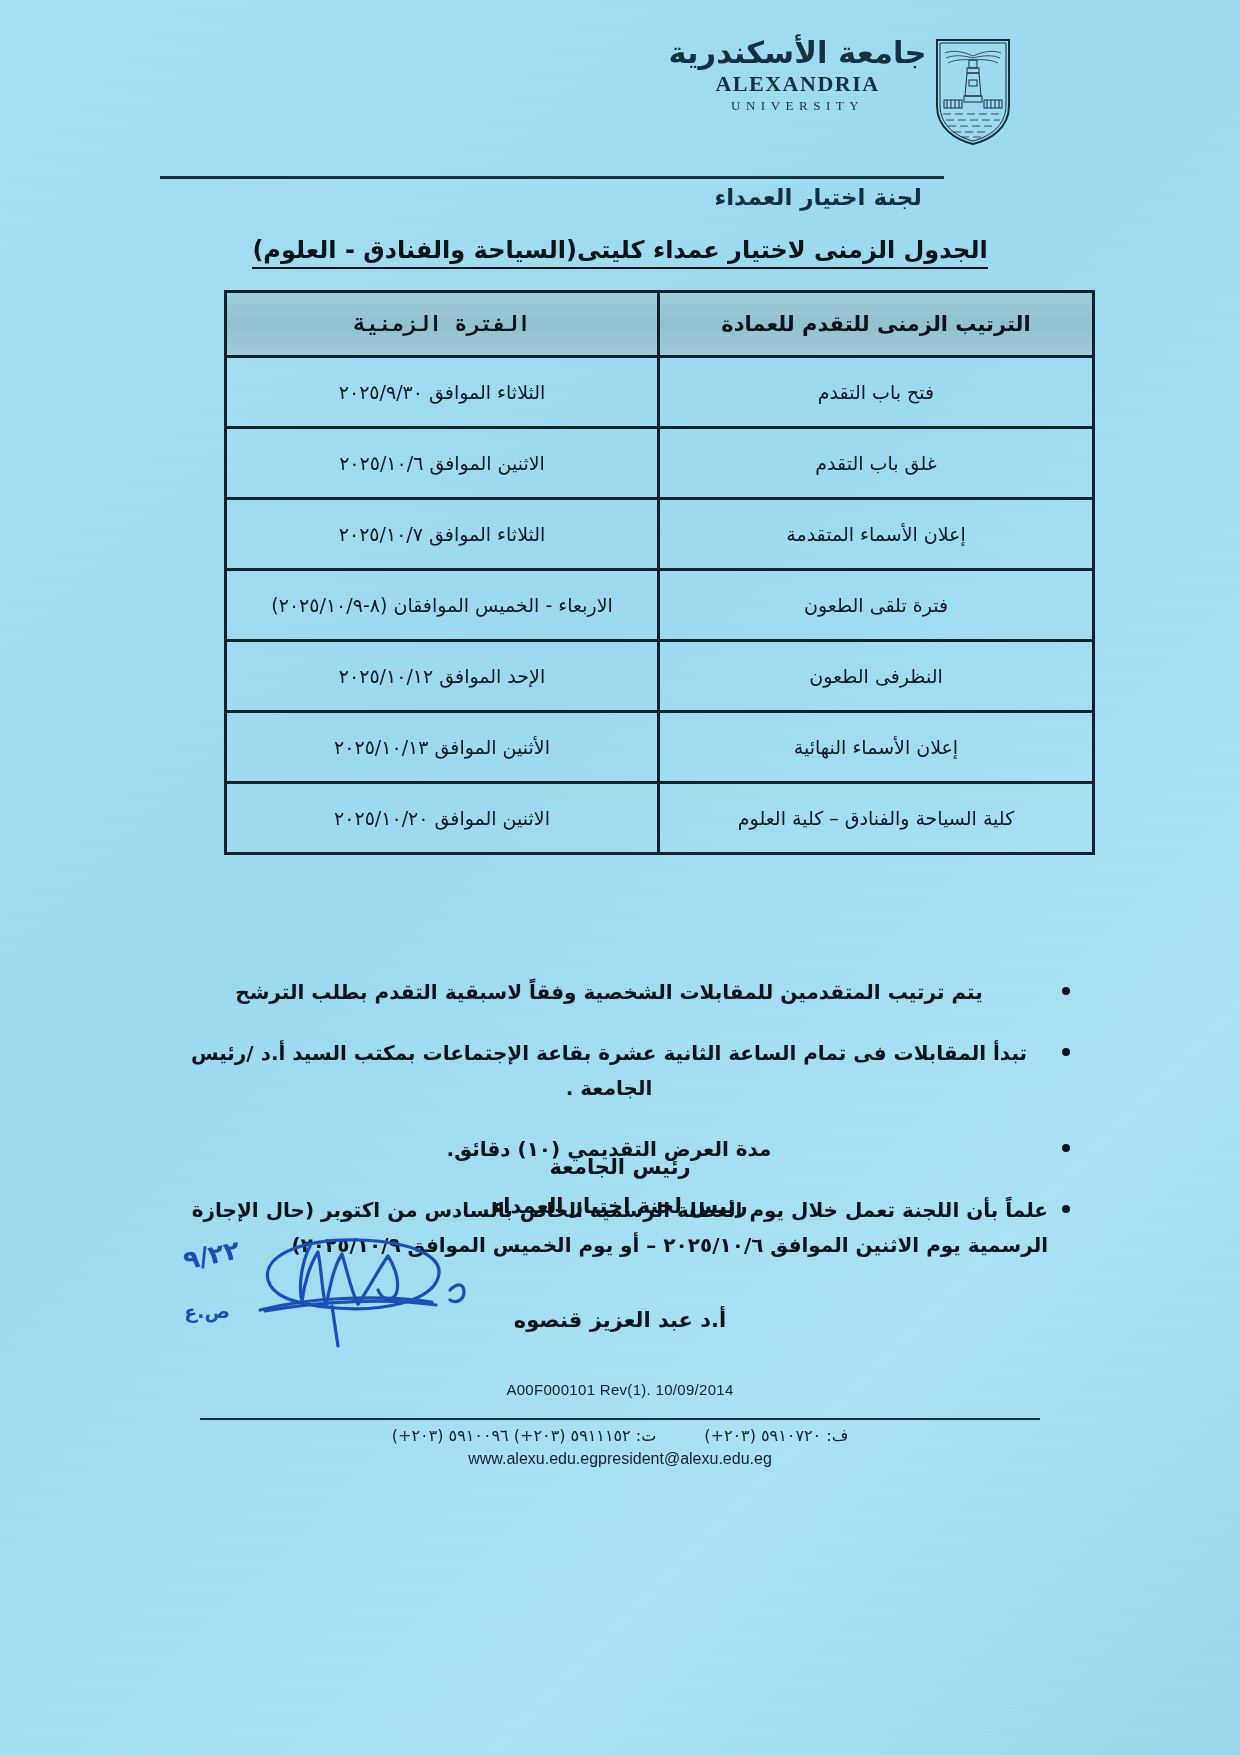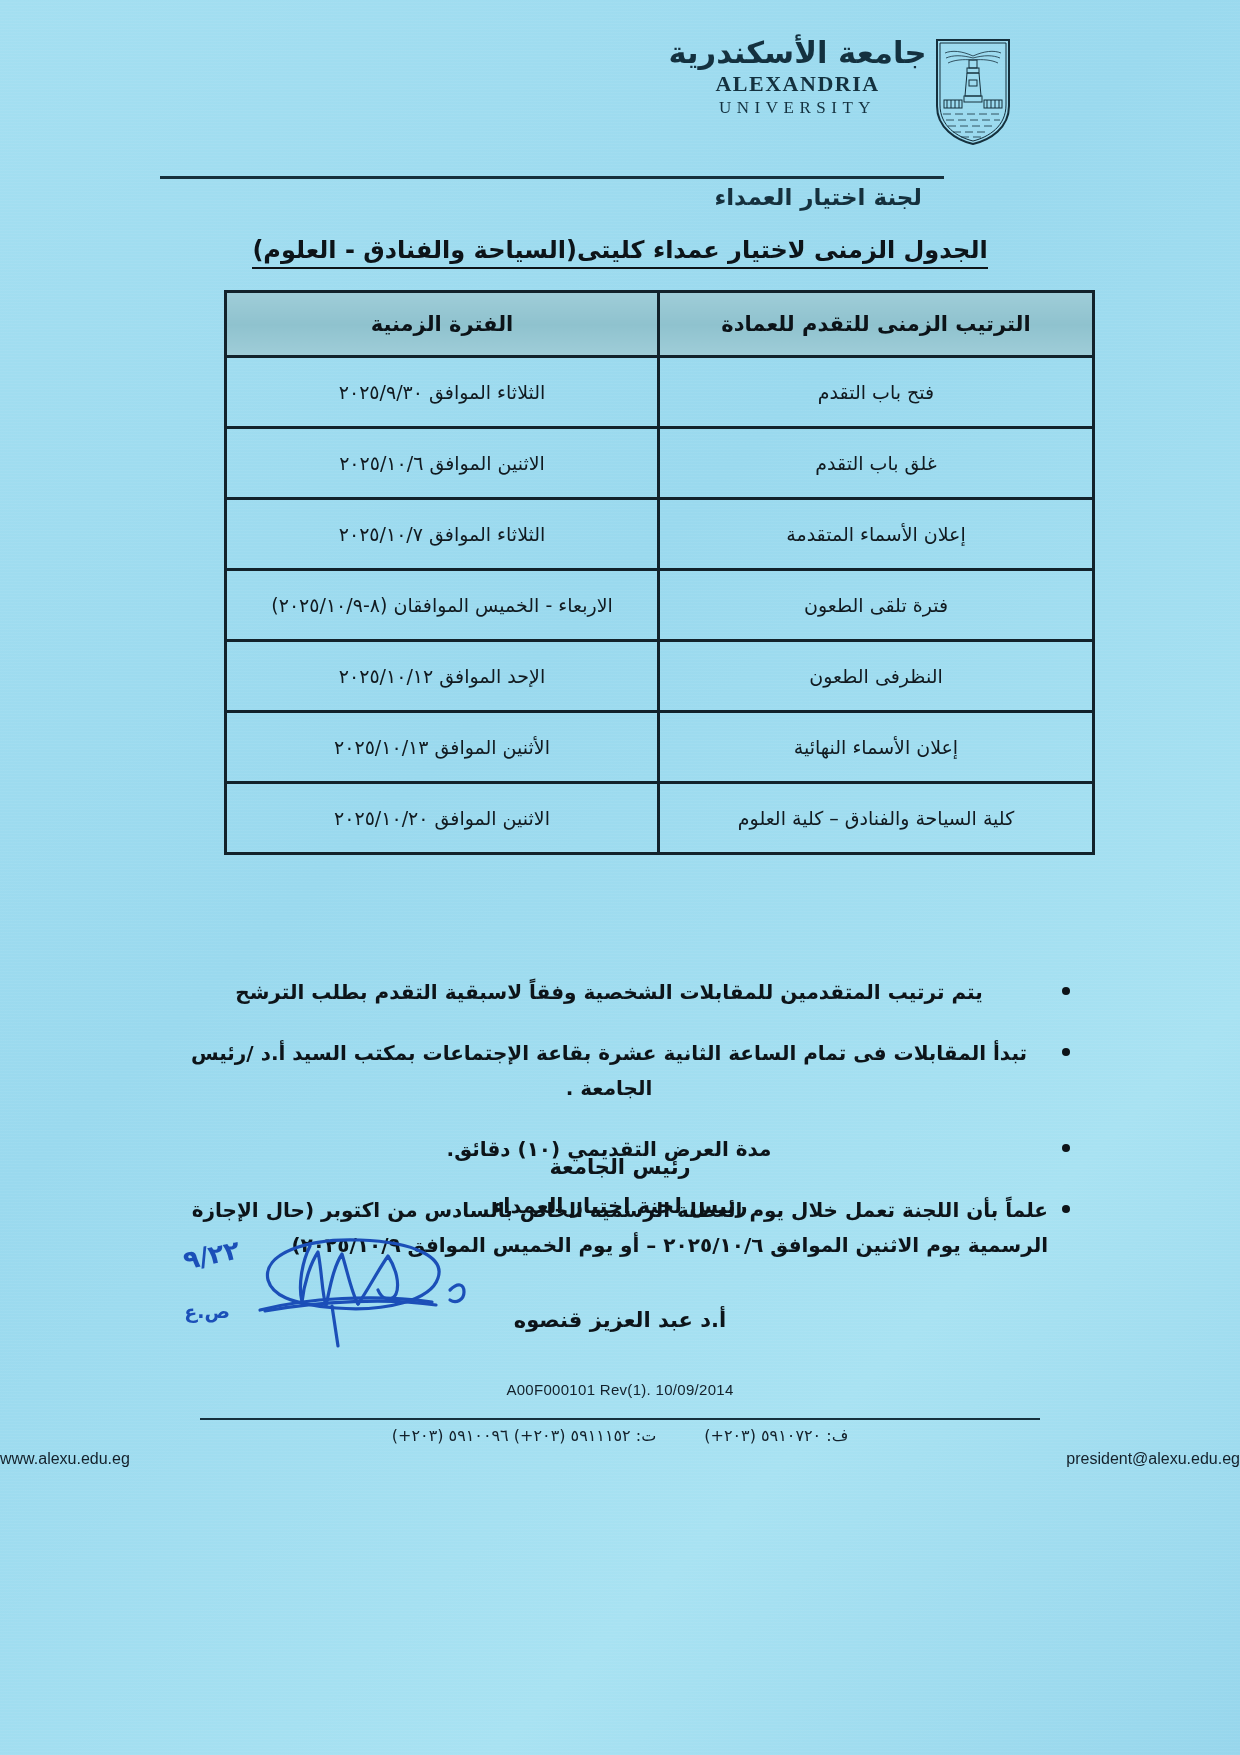--- a/index.html
+++ b/index.html
@@ -45,21 +45,21 @@
   }
   .logo-en{
     font-family:"Liberation Serif","DejaVu Serif",serif;
     font-size:22px;
     font-weight:700;
     letter-spacing:1.5px;
     margin-top:5px;
   }
   .logo-en2{
     font-family:"Liberation Serif","DejaVu Serif",serif;
-    font-size:17px;
+    font-size:13px;
     font-weight:400;
     letter-spacing:5.5px;
     margin-top:4px;
   }
   .crest{
     width:78px;height:108px;
     flex:0 0 auto;
   }
   .header-rule{
     position:absolute;
@@ -114,21 +114,21 @@
     text-align:center;
   }
   .sched-table td{
     height:68px;
     font-size:19px;
     text-align:center;
     color:#111a20;
     font-weight:400;
   }
   .col-task{width:432px;}
-  .col-date{width:430px;}
+  .col-date{width:430px;font-family:Liberation Mono, monospace;}
   .section-head{
     background:linear-gradient(180deg,#a2cfda 0%,#8fc2ce 50%,#a2cfda 100%);
     height:58px;
     font-size:22px;
     font-weight:700;
     text-align:center;
     color:#0c1318;
   }
 
   
@@ -235,21 +235,21 @@
     font-size:16px;
     display:flex;
     justify-content:center;
     gap:48px;
     direction:rtl;
     margin-bottom:5px;
   }
   .footer .web{
     font-size:16px;
     display:flex;
-    justify-content:space-between;
+    justify-content:center;
     direction:ltr;
     font-family:"Liberation Sans","DejaVu Sans",sans-serif;
   }
 </style>
 </head>
 <body>
 
 <div class="page">
 
   <div class="header">

